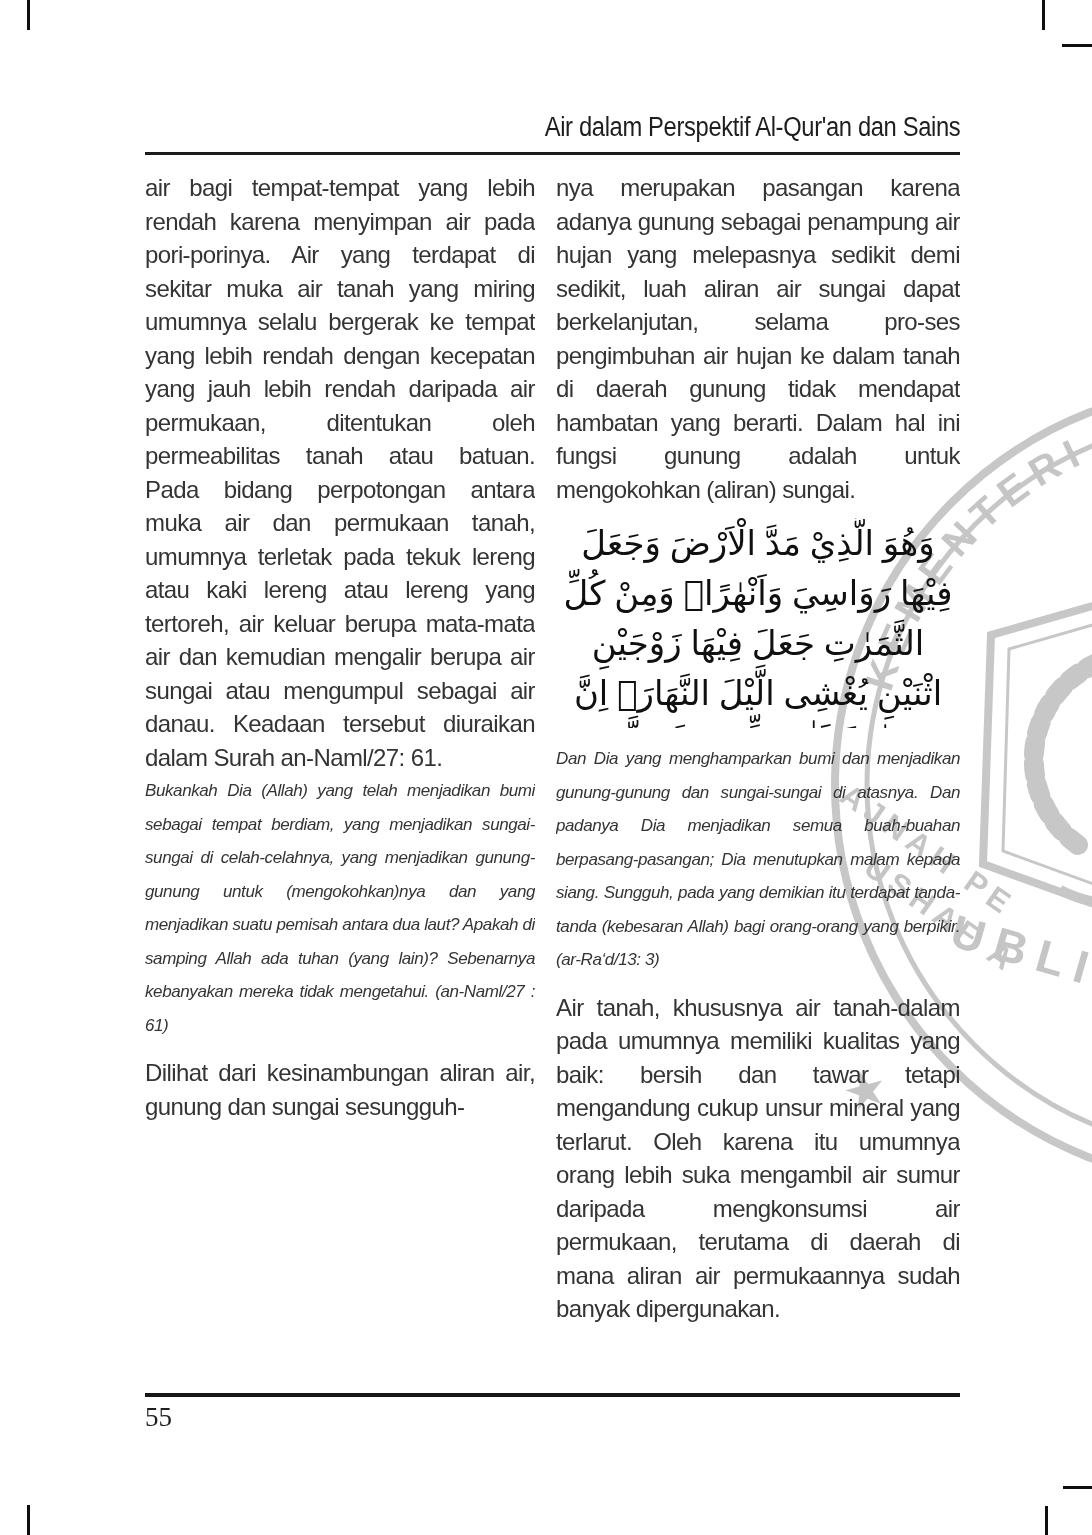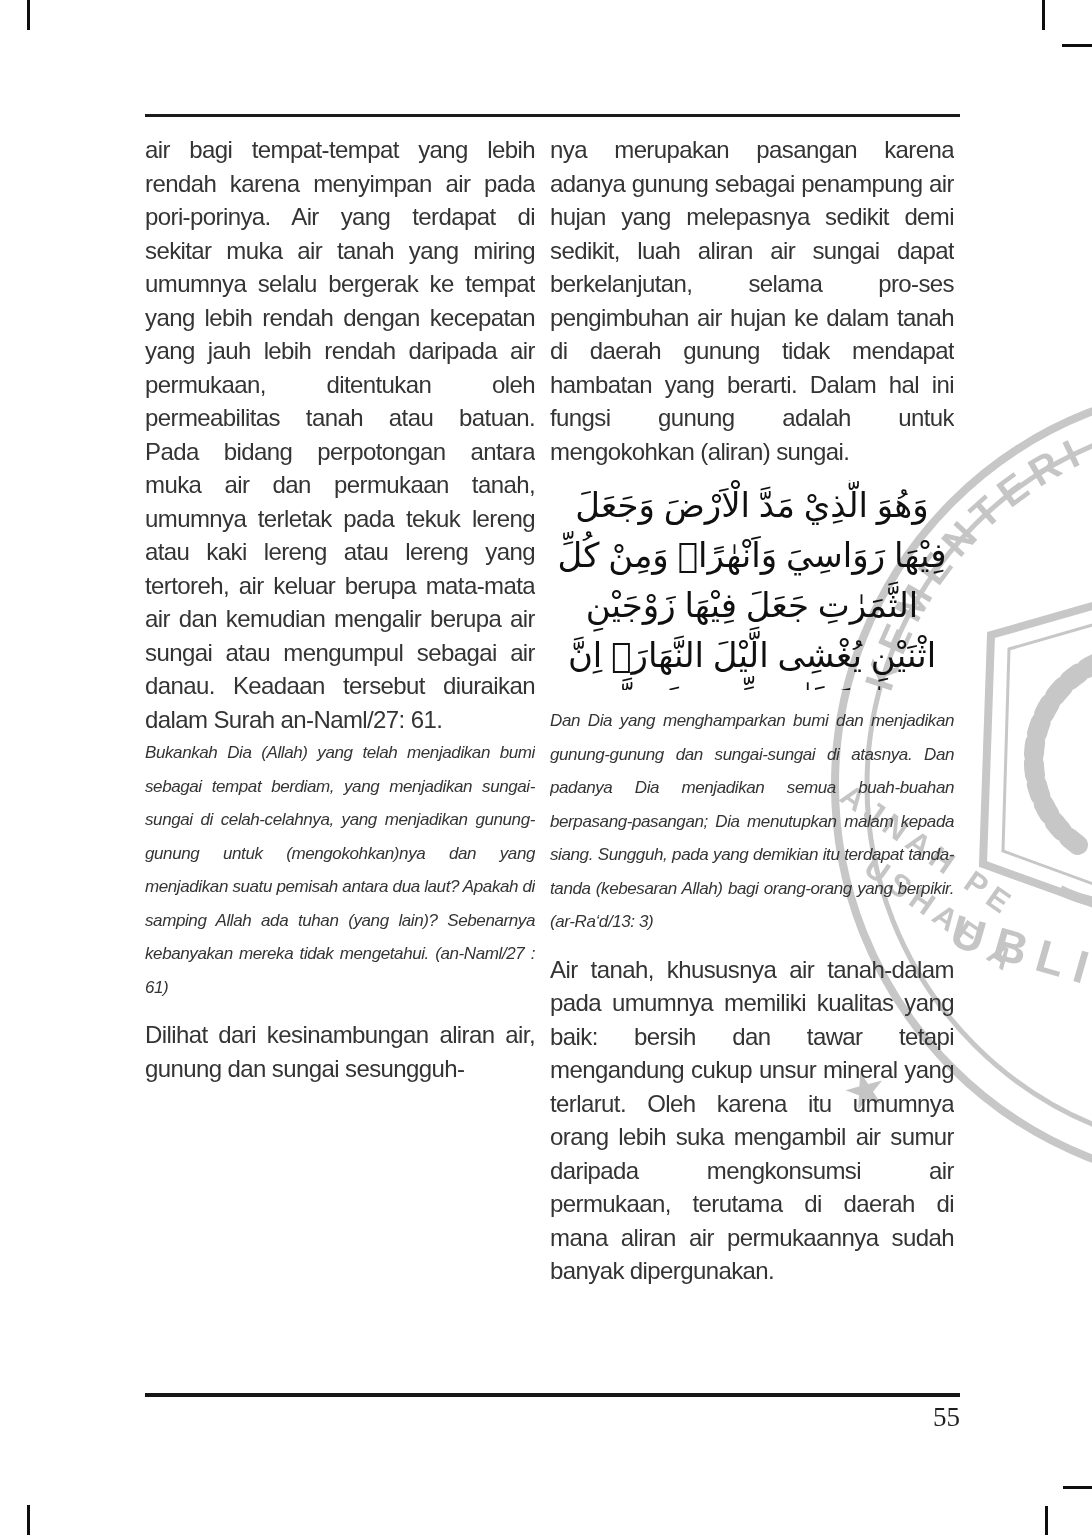--- a/index.html
+++ b/index.html
@@ -8,21 +8,21 @@
     overflow:hidden;font-family:"Liberation Sans",sans-serif;
   }
   .watermark{position:absolute;left:770px;top:330px;z-index:0;pointer-events:none;}
   .content{position:absolute;left:145px;top:112px;width:815px;z-index:1;}
   .header{text-align:right;height:38px;}
   .header-title{
     display:inline-block;font-size:27px;color:#1e1e1e;letter-spacing:-0.4px;
     transform:scaleX(0.88);transform-origin:100% 50%;white-space:nowrap;
   }
   .header-rule{margin-top:2px;height:3px;background:#1b1b1b;}
-  .columns{display:flex;gap:15px;margin-top:16px;height:1235px;overflow:hidden;}
+  .columns{display:flex;gap:21px;margin-top:16px;height:1235px;overflow:hidden;}
   .col{overflow:hidden;}
   .col-left{width:390px;}
   .col-right{width:404px;}
   p{margin:0;}
   .body-par{
     font-size:24px;line-height:33.5px;color:#343434;text-align:justify;
     letter-spacing:-0.6px;
   }
   .arabic{
     direction:rtl;font-family:"DejaVu Sans",sans-serif;font-size:34px;
@@ -30,21 +30,21 @@
     word-spacing:-2px;max-height:210px;overflow:hidden;
   }
   .translation{
     font-style:italic;font-size:17px;line-height:33.5px;color:#343434;
     text-align:justify;letter-spacing:-0.4px;
   }
   .par-after{margin-top:14px;}
   .footer-mask{position:absolute;left:0;top:1397px;width:1092px;height:138px;background:#ffffff;z-index:3;}
   .footer-rule{position:absolute;left:145px;top:1393px;width:815px;height:4px;background:#161616;z-index:4;}
   .page-number{
-    position:absolute;left:145px;top:1402px;width:815px;text-align:right;
+    position:absolute;left:145px;top:1402px;width:815px;text-align:left;
     font-family:"Liberation Serif",serif;font-size:27px;color:#1f1f1f;z-index:5;
   }
   .crop{position:absolute;background:#0e0e0e;z-index:6;}
   .crop-tl-v{left:27px;top:0;width:3px;height:30px;}
   .crop-tr-v{left:1042px;top:0;width:3px;height:30px;}
   .crop-tr-h{left:1062px;top:44px;width:30px;height:3px;}
   .crop-bl-v{left:27px;top:1505px;width:3px;height:30px;}
   .crop-br-h{left:1063px;top:1486px;width:29px;height:3px;}
   .crop-br-v{left:1045px;top:1506px;width:3px;height:29px;}
   .stamp-text{fill:#c5c5c5;font-family:"Liberation Sans",sans-serif;font-weight:bold;}
@@ -71,20 +71,23 @@
       <textPath href="#arcTop">KEMENTERI</textPath>
     </text>
     <text class="stamp-text" x="838" y="800" font-size="31" letter-spacing="6" transform="rotate(35 838 800)">AJNAH PE</text>
     <text class="stamp-text" x="862" y="872" font-size="31" letter-spacing="6" transform="rotate(35 862 872)">USHAF A</text>
     <text class="stamp-text" x="948" y="945" font-size="46" letter-spacing="11" transform="rotate(16 948 945)">UBLIK</text>
     <text class="stamp-text" x="850" y="1110" font-size="44" transform="rotate(-15 850 1110)">★</text>
   </svg>
 
   <div class="content">
 
+    <div class="header">
+      <span class="header-title">Air dalam Perspektif Al-Qur'an dan Sains</span>
+    </div>
     <div class="header-rule"></div>
 
     <div class="columns">
 
       <div class="col col-left">
         <p class="body-par">air bagi tempat-tempat yang lebih rendah karena menyimpan air pada pori-porinya. Air yang terdapat di sekitar muka air tanah yang miring umumnya selalu bergerak ke tempat yang lebih rendah dengan kecepatan yang jauh lebih rendah daripada air permukaan, ditentukan oleh permeabilitas tanah atau batuan. Pada bidang perpotongan antara muka air dan permukaan tanah, umumnya terletak pada tekuk lereng atau kaki lereng atau lereng yang tertoreh, air keluar berupa mata-mata air dan kemudian mengalir berupa air sungai atau mengumpul sebagai air danau. Keadaan tersebut diuraikan dalam Surah an-Naml/27: 61.</p>
         <p class="translation">Bukankah Dia (Allah) yang telah menjadikan bumi sebagai tempat berdiam, yang menjadikan sungai-sungai di celah-celahnya, yang menjadikan gunung-gunung untuk (mengokohkan)nya dan yang menjadikan suatu pemisah antara dua laut? Apakah di samping Allah ada tuhan (yang lain)? Sebenarnya kebanyakan mereka tidak mengetahui. (an-Naml/27 : 61)</p>
         <p class="body-par par-after">Dilihat dari kesinambungan aliran air, gunung dan sungai sesungguh-</p>
       </div>
 

